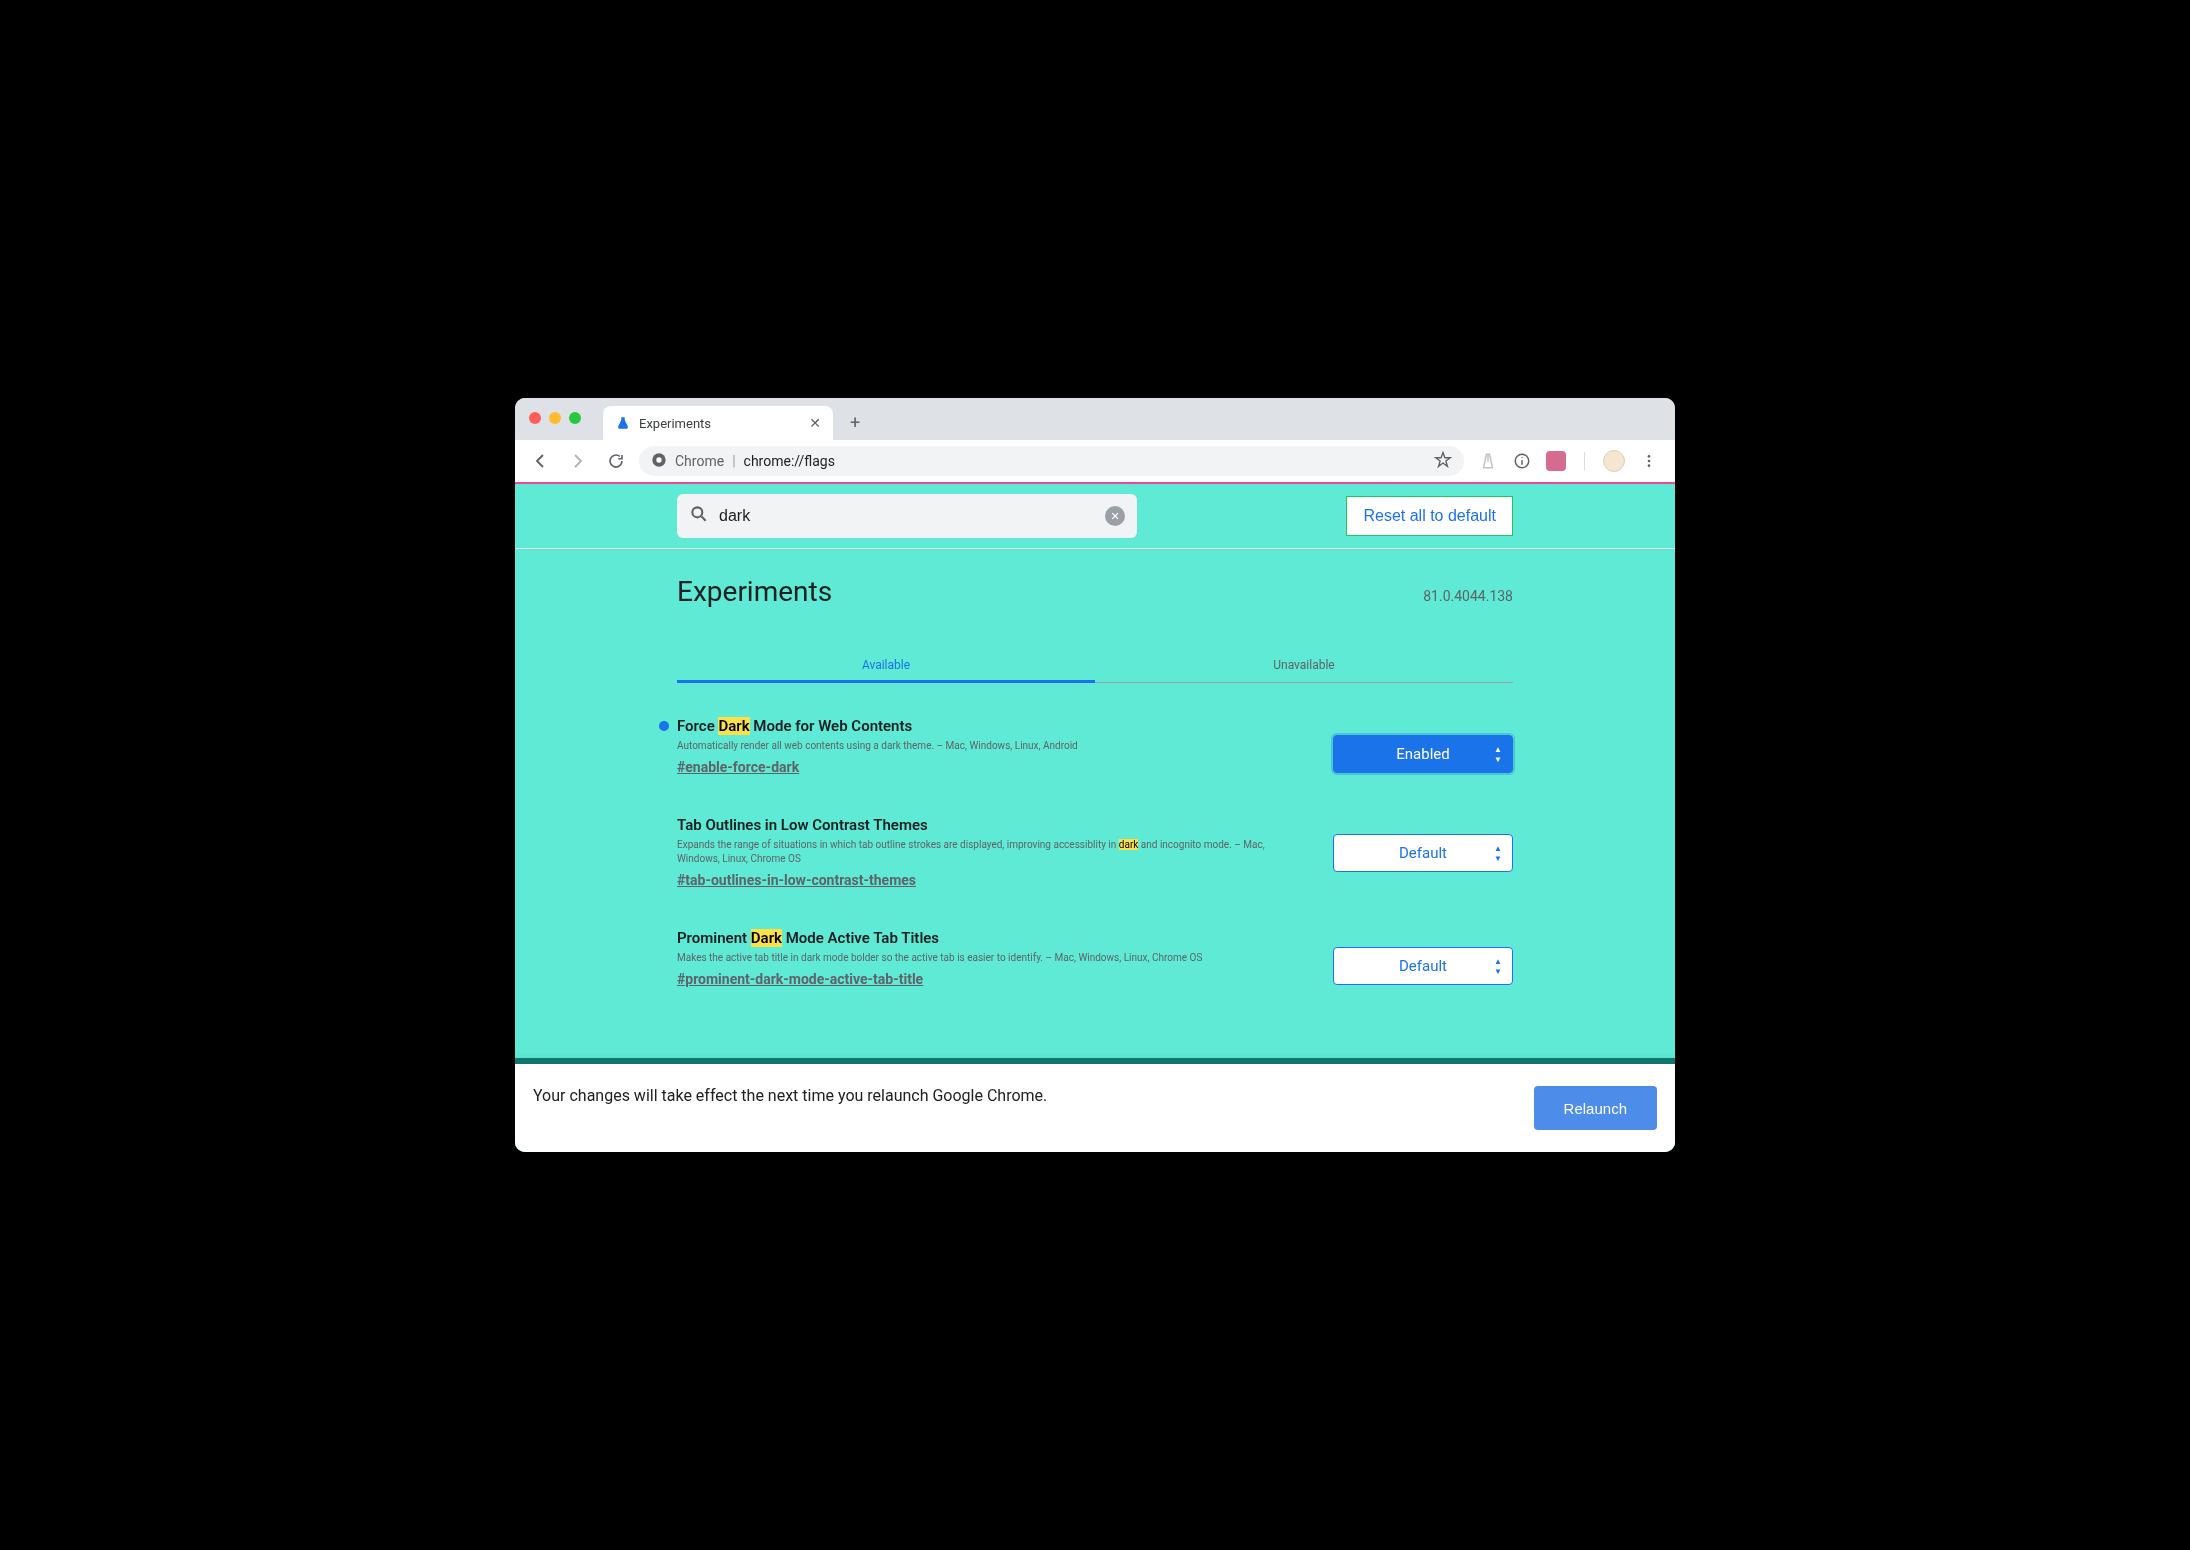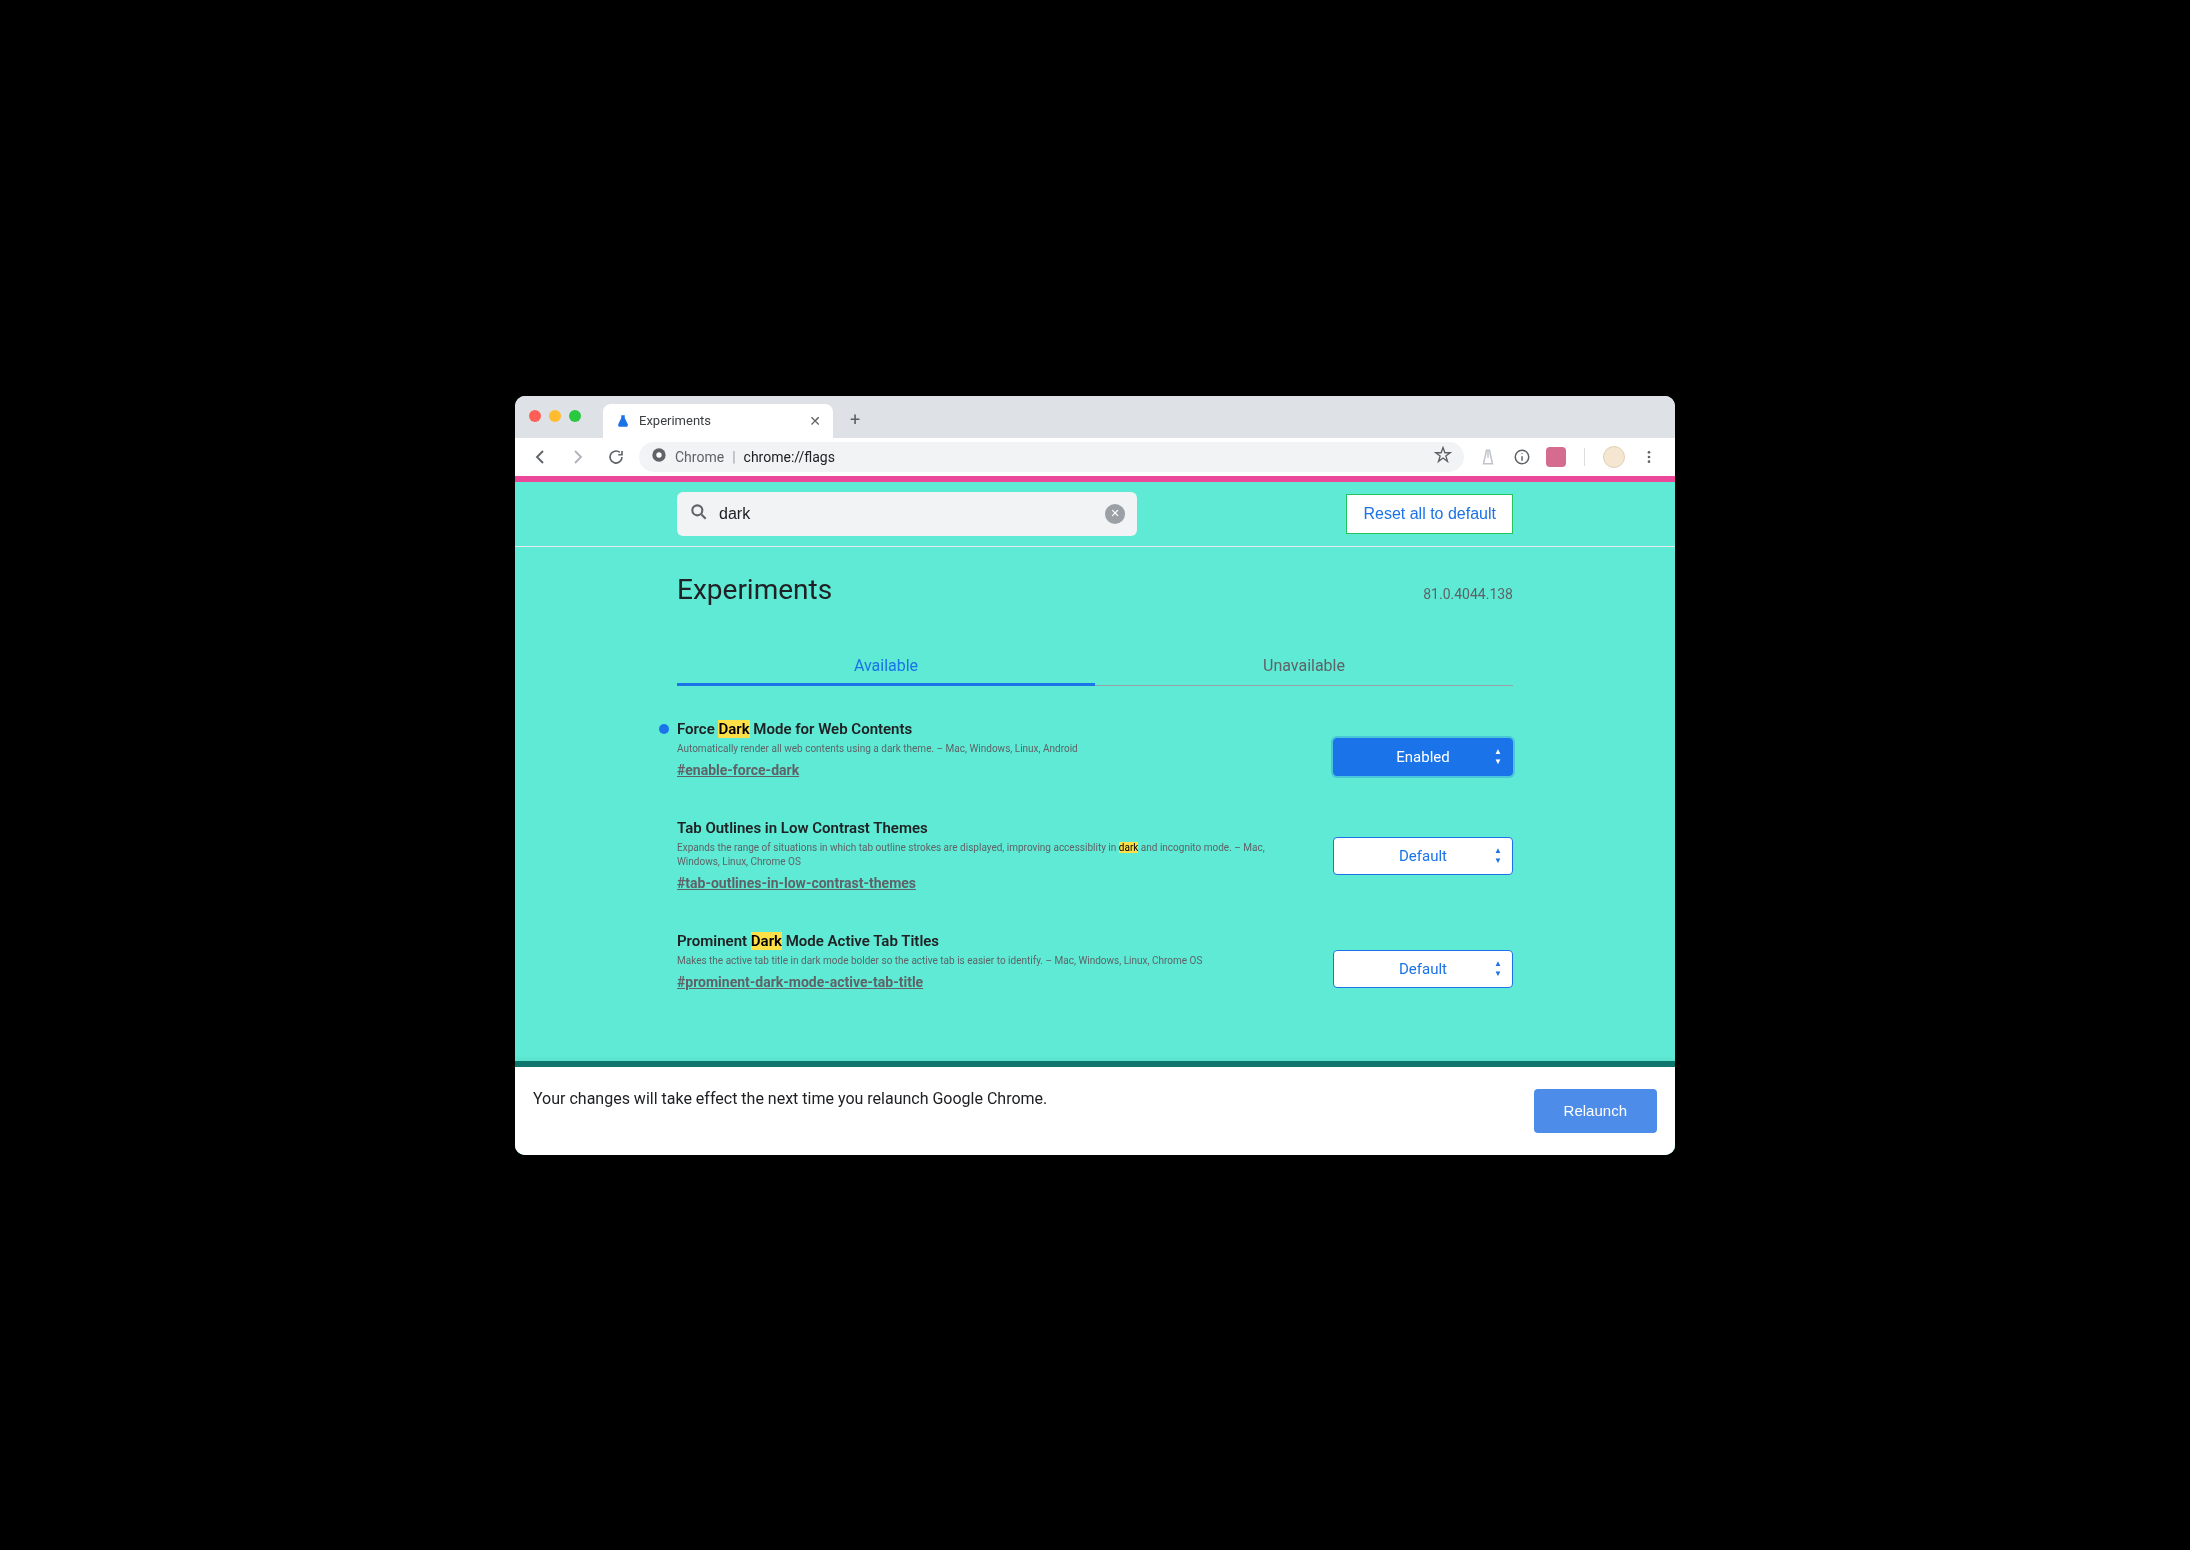--- a/index.html
+++ b/index.html
@@ -66,21 +66,21 @@
     font-size:18px; cursor:pointer;
   }
   
   .toolbar {
     background:#fff;
     height:44px;
     display:flex;
     align-items:center;
     padding: 0 10px;
     gap:8px;
-    border-bottom:6px solid #ec4899;
+    border-bottom:2px solid #ec4899;
   }
   .nav-btn {
     width:30px; height:30px;
     display:flex; align-items:center; justify-content:center;
     color:#5f6368; cursor:pointer;
   }
   .nav-btn.disabled { color:#b0b4ba; }
   .omnibox {
     flex:1;
     height:30px;
@@ -162,21 +162,21 @@
   .version { margin-left:auto; color:#5f6368; font-size:14px; }
   .tabs {
     margin-top:40px;
     display:flex;
     border-bottom:1px solid #9aa0a6;
   }
   .ptab {
     flex:1;
     text-align:center;
     padding:10px 0;
-    font-size:16px;
+    font-size:12px;
     color:#5f6368;
     cursor:pointer;
     position:relative;
   }
   .ptab.active { color:#1a73e8; }
   .ptab.active::after {
     content:'';
     position:absolute;
     left:0;right:0;bottom:-1px;
     height:3px;background:#1a73e8;

